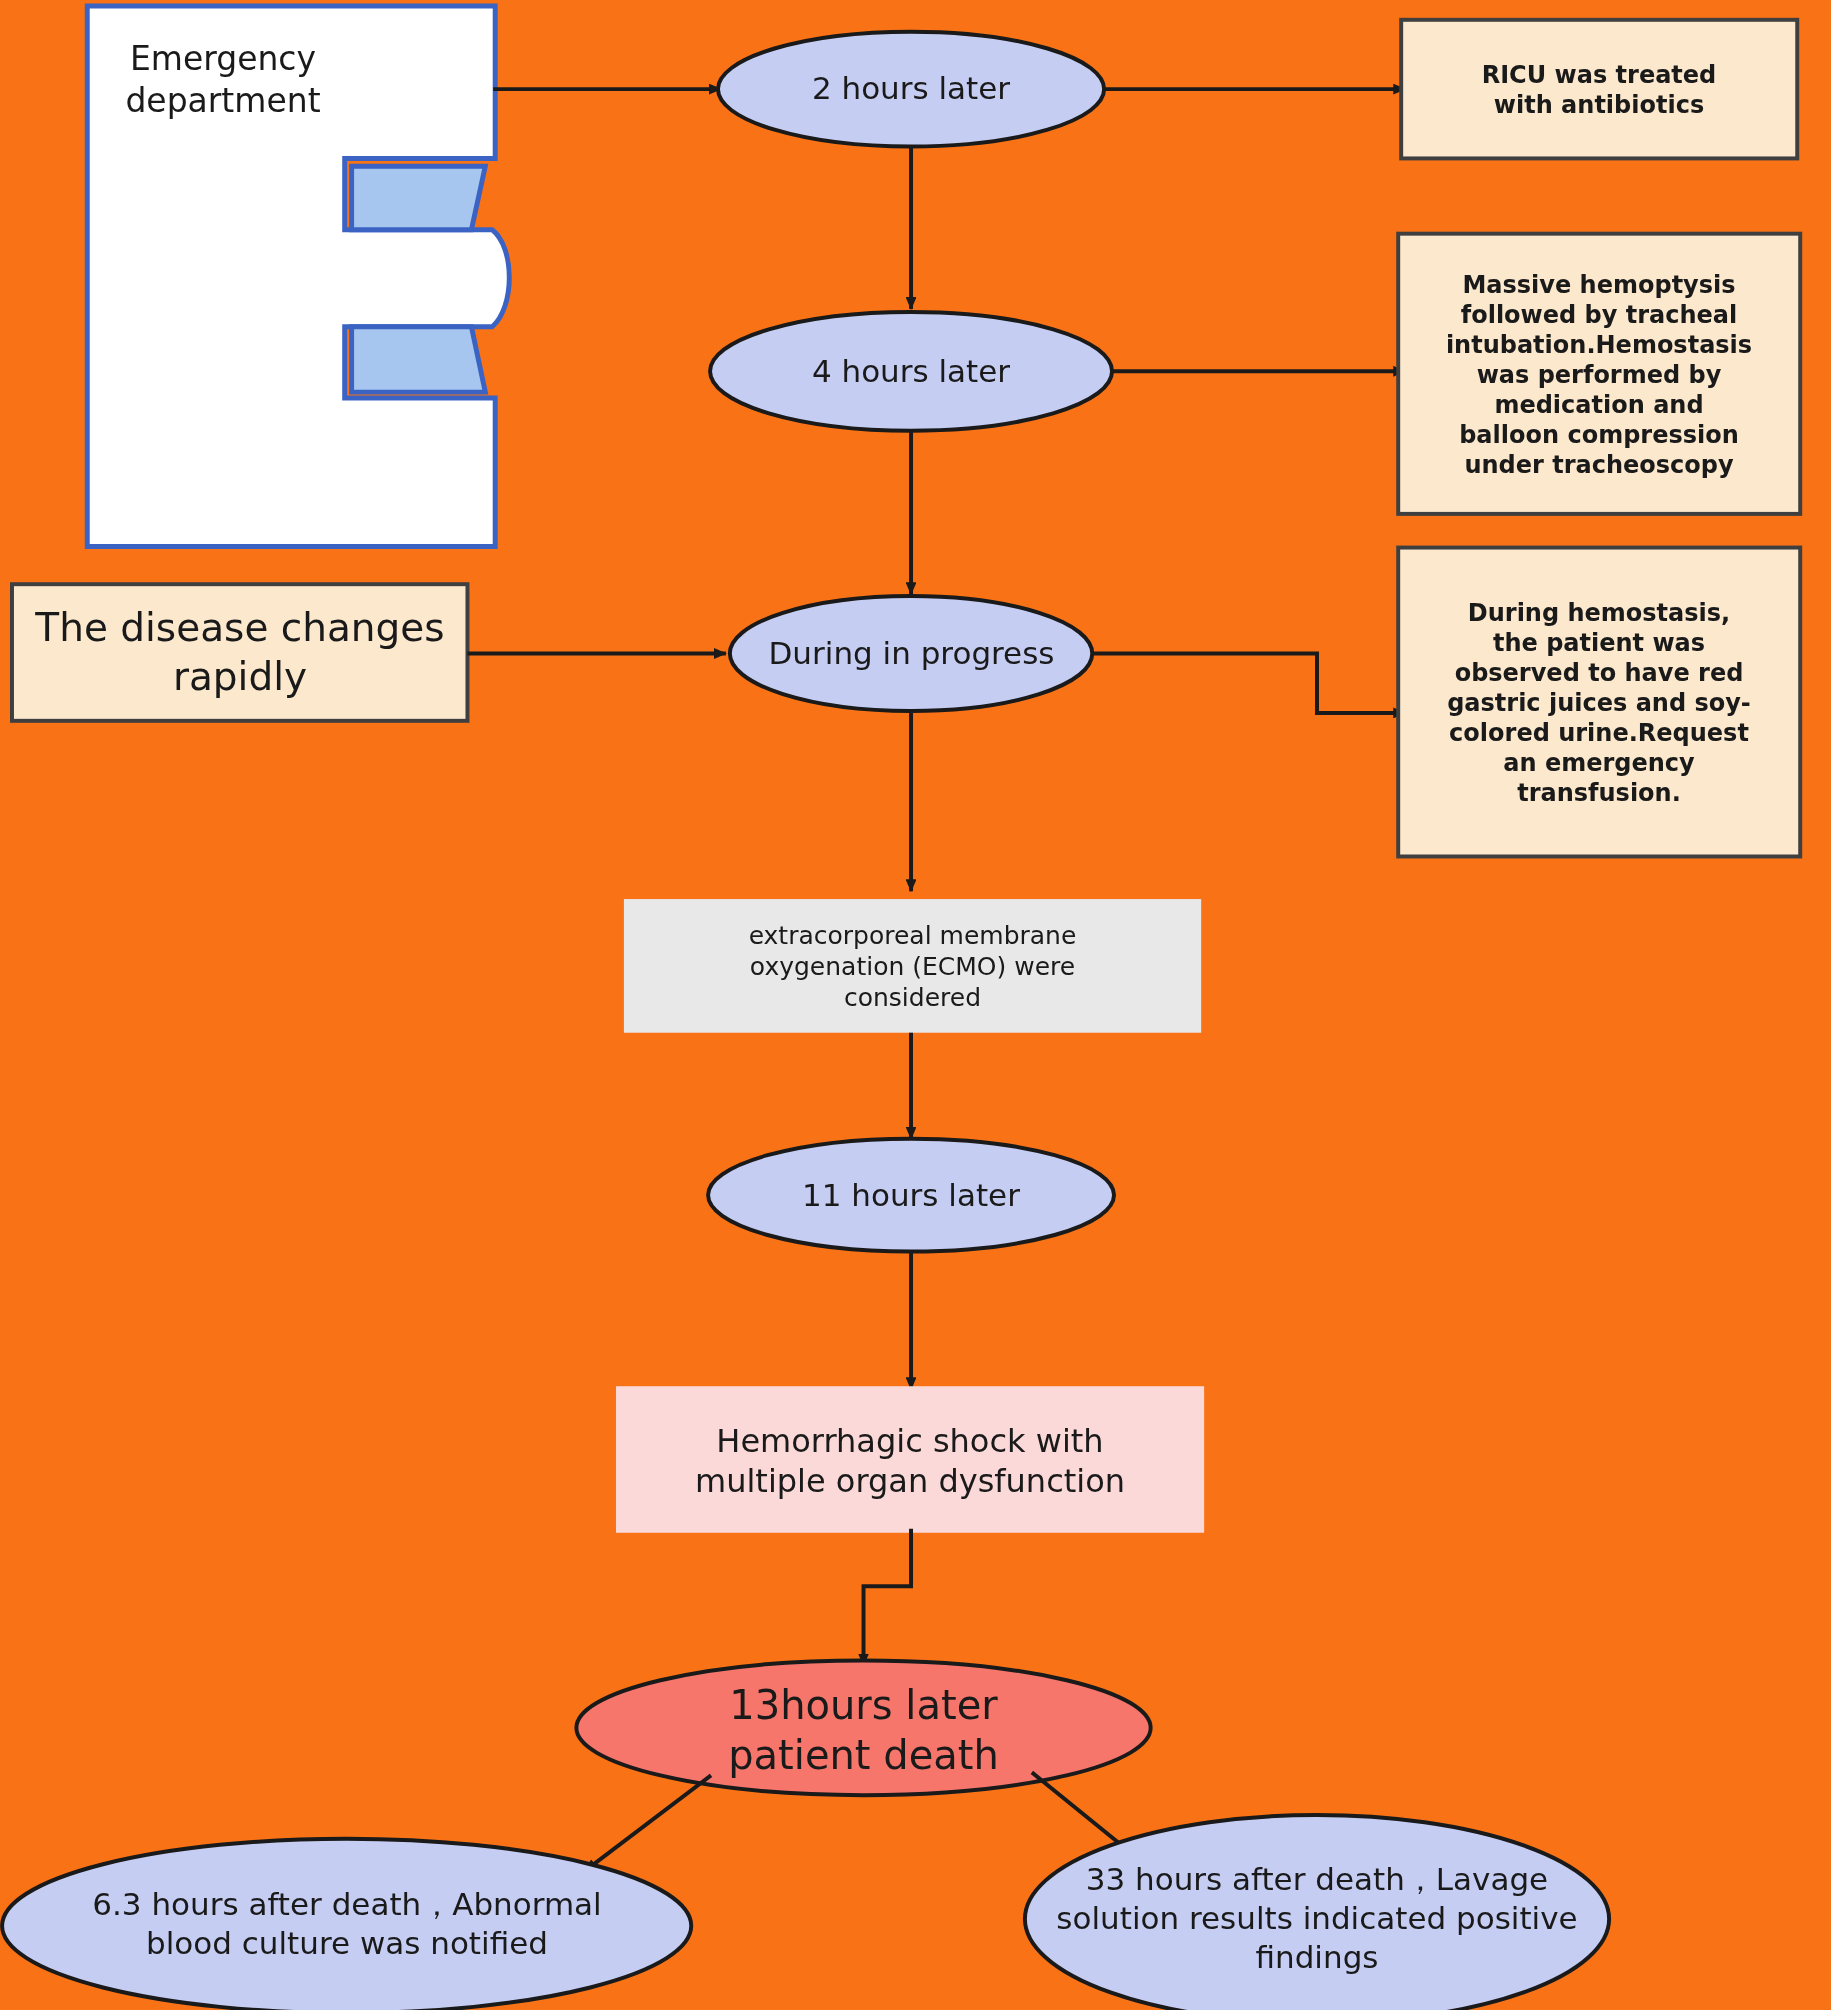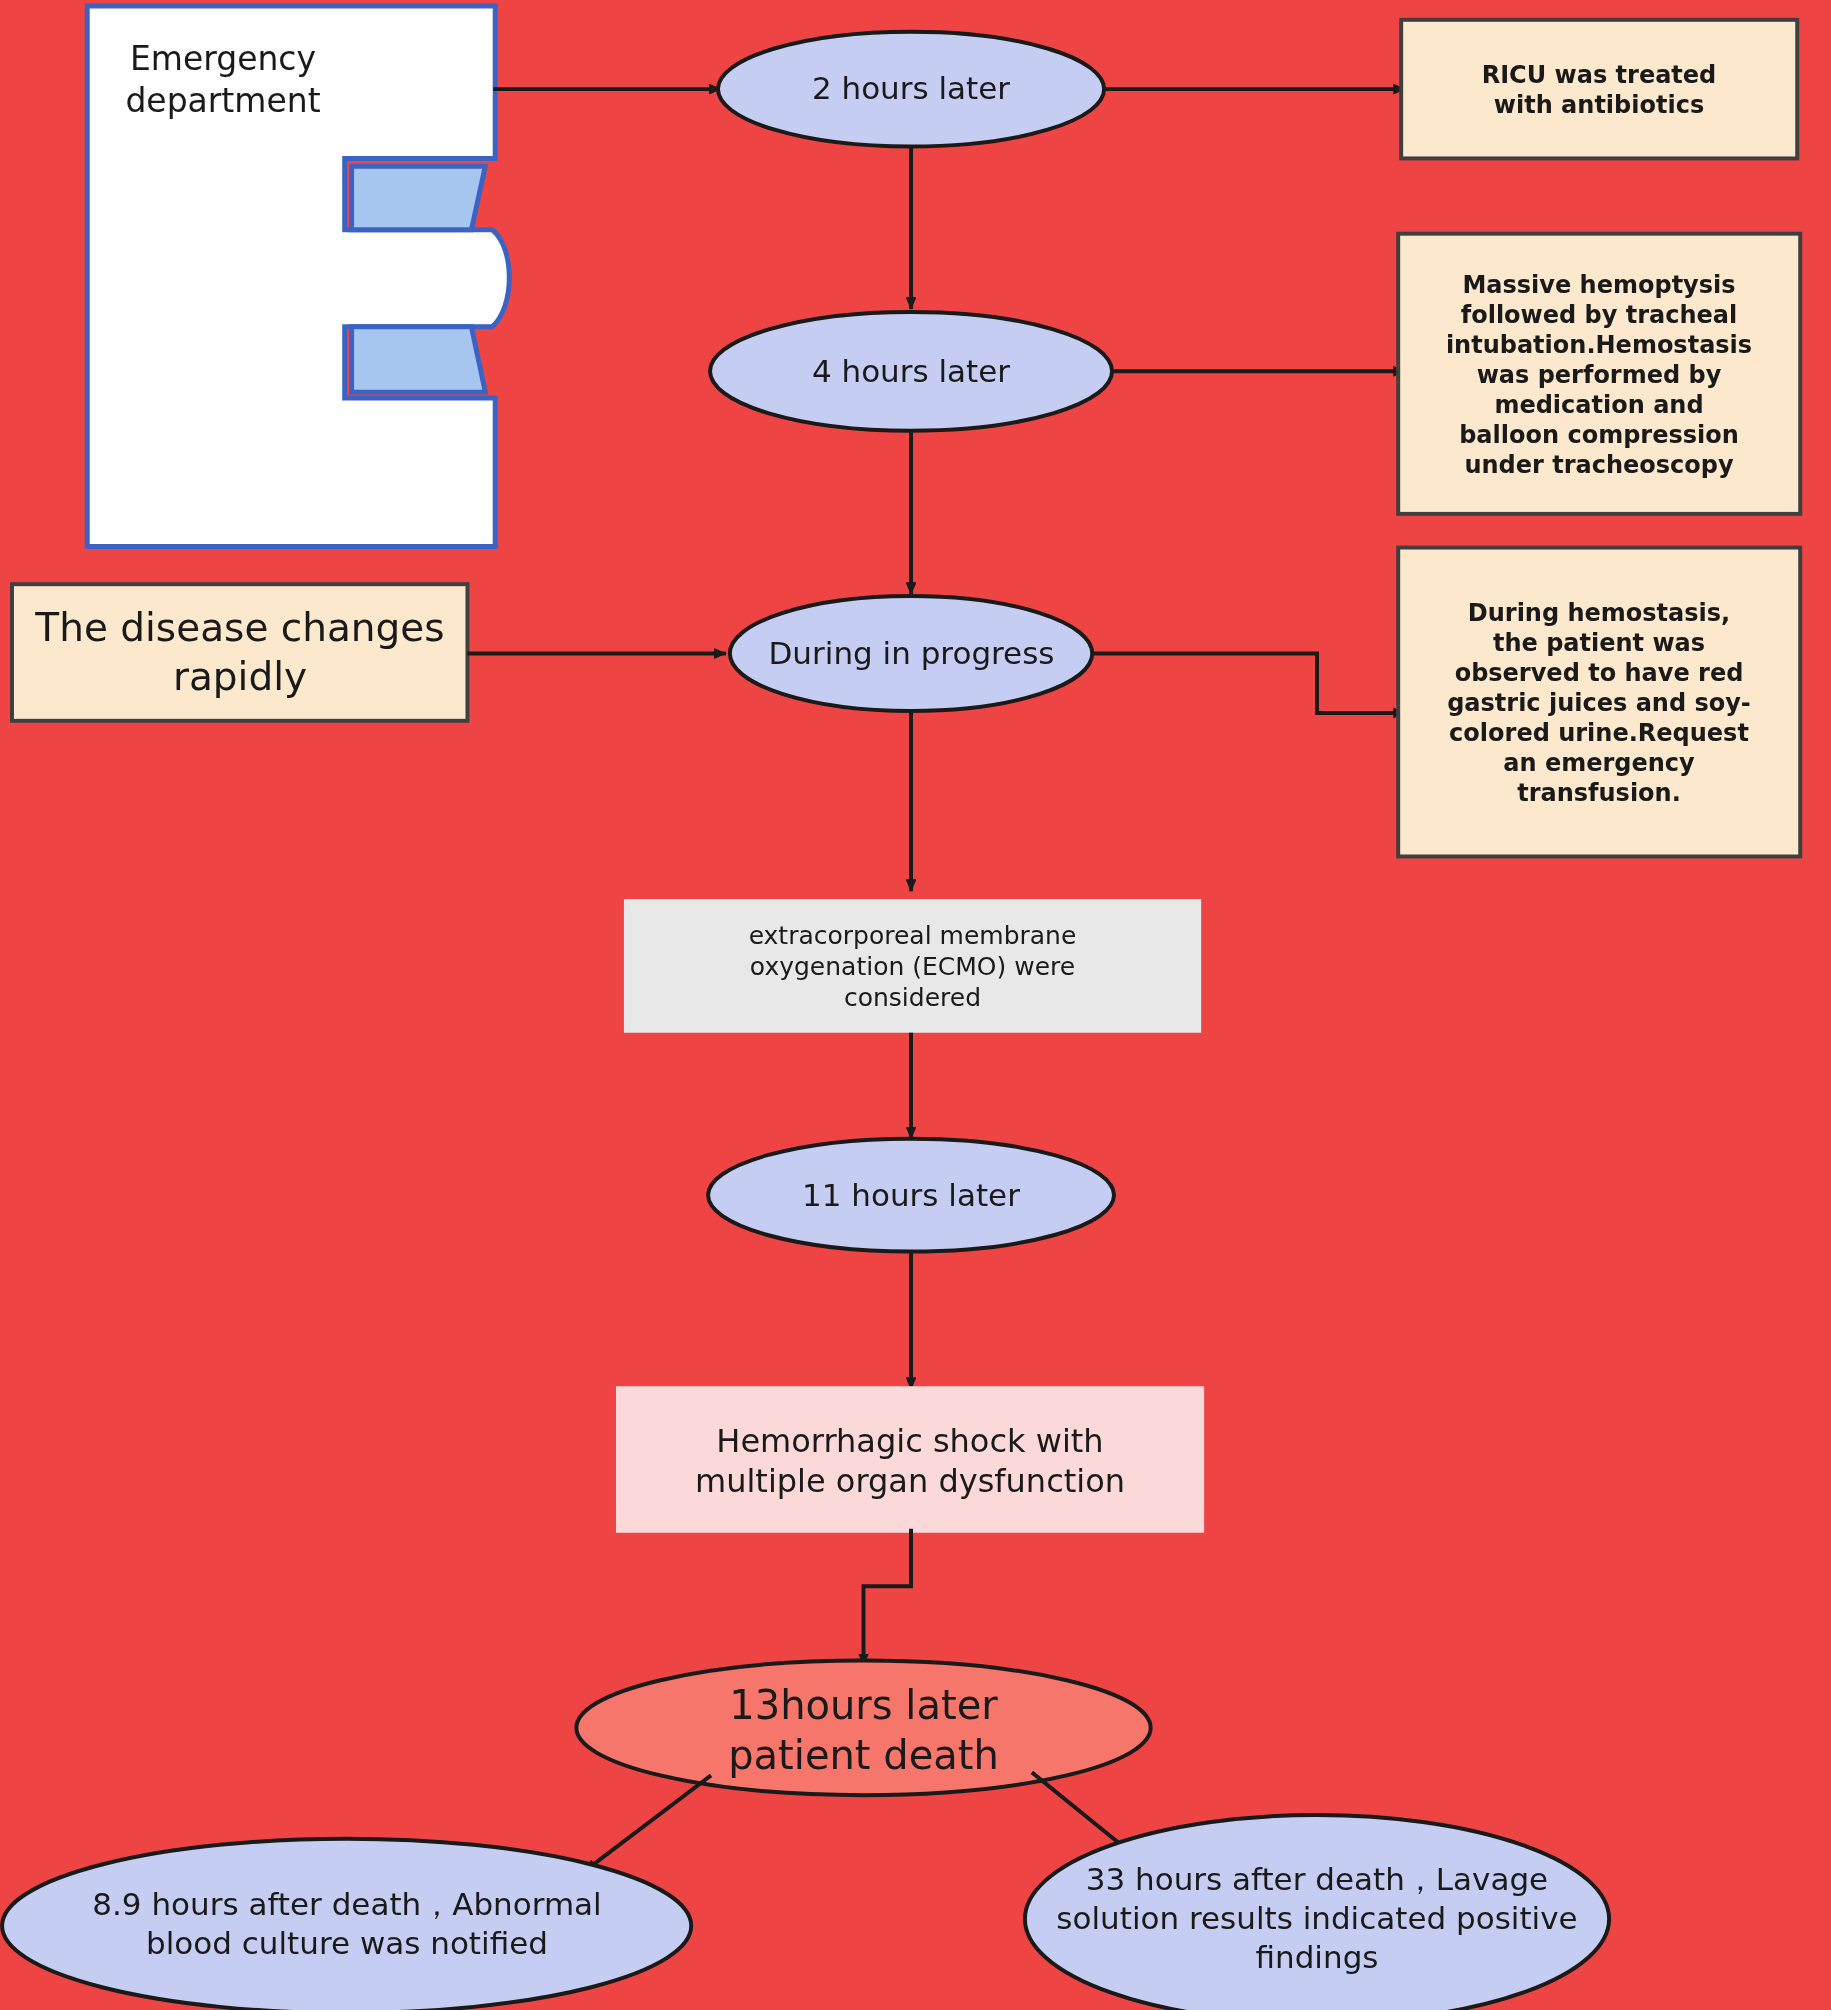--- a/index.html
+++ b/index.html
@@ -7,21 +7,21 @@
     padding: 0;
     background: #ffffff;
   }
   body {
     font-family: "DejaVu Sans", "Liberation Sans", sans-serif;
   }
   #canvas {
     position: relative;
     width: 1832px;
     height: 2011px;
-    background: #ef4444;
+    background: #f97316;
     overflow: hidden;
   }
   #canvas svg {
     position: absolute;
     top: 0;
     left: 0;
     width: 1832px;
     height: 2011px;
   }
   .node-text {
@@ -156,21 +156,21 @@
 considered</div>
 
   <div class="node-text t-ellipse" style="left:733px; top:1168px; width:356px; height:55px;">11 hours later</div>
 
   <div class="node-text t-pink" style="left:624px; top:1394px; width:572px; height:133px;">Hemorrhagic shock with
 multiple organ dysfunction</div>
 
   <div class="node-text t-red" style="left:634px; top:1688px; width:459px; height:83px;">13hours later
 patient death</div>
 
-  <div class="node-text t-small-el" style="left:36px; top:1879px; width:622px; height:89px;">8.9 hours after death，Abnormal
+  <div class="node-text t-small-el" style="left:36px; top:1879px; width:622px; height:89px;">6.3 hours after death，Abnormal
 blood culture was notified</div>
 
   <div class="node-text t-small-el" style="left:1036px; top:1853px; width:562px; height:131px;">33 hours after death，Lavage
 solution results indicated positive
 findings</div>
 
 </div>
 
 
 </body></html>

